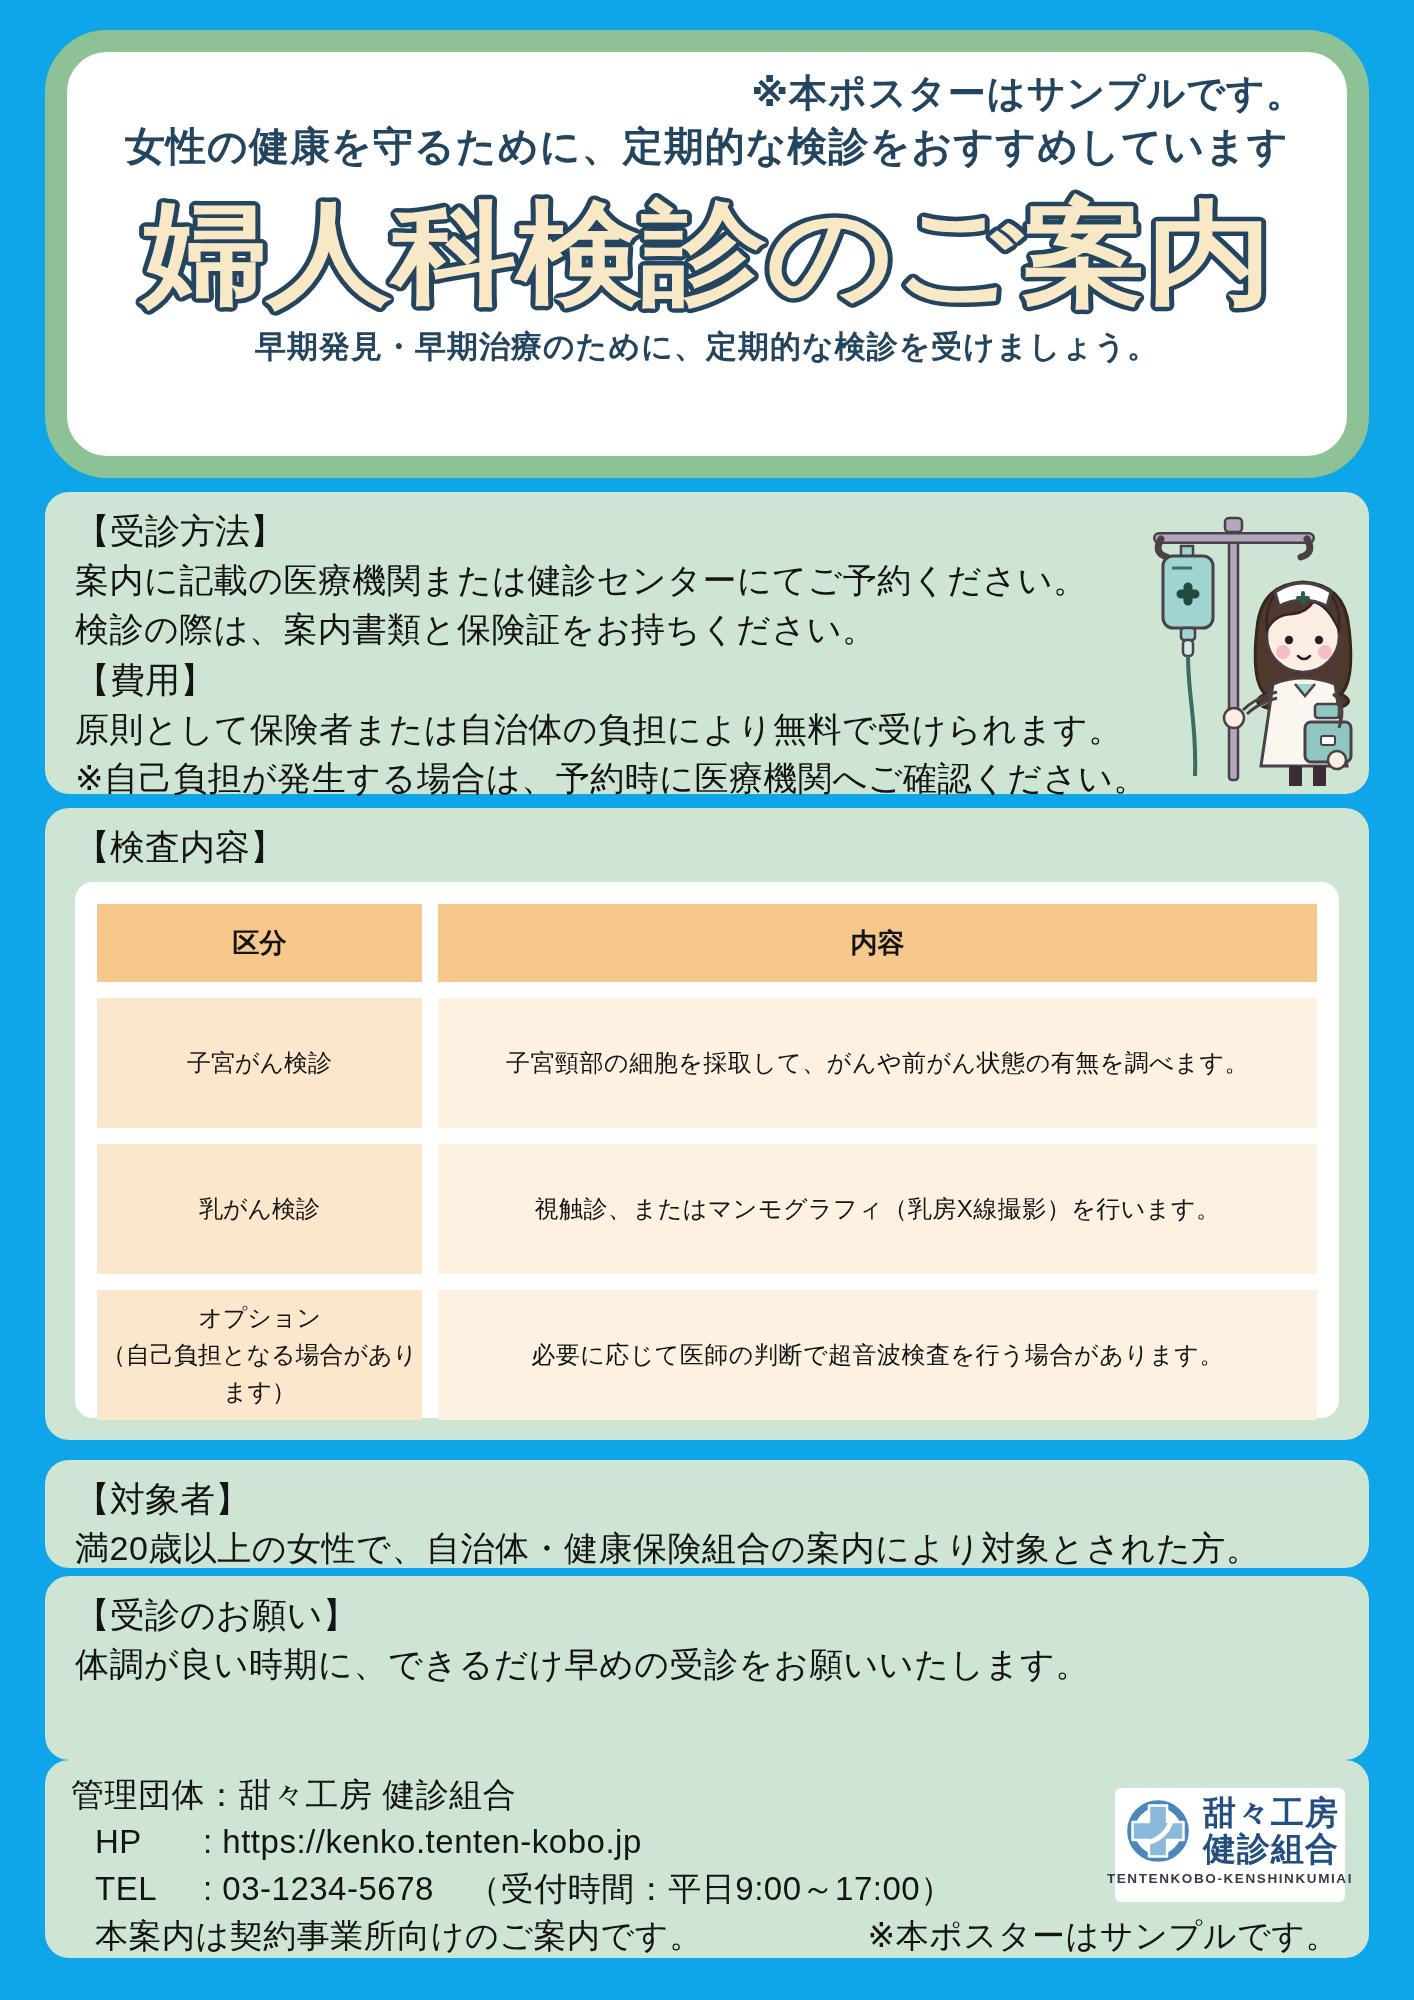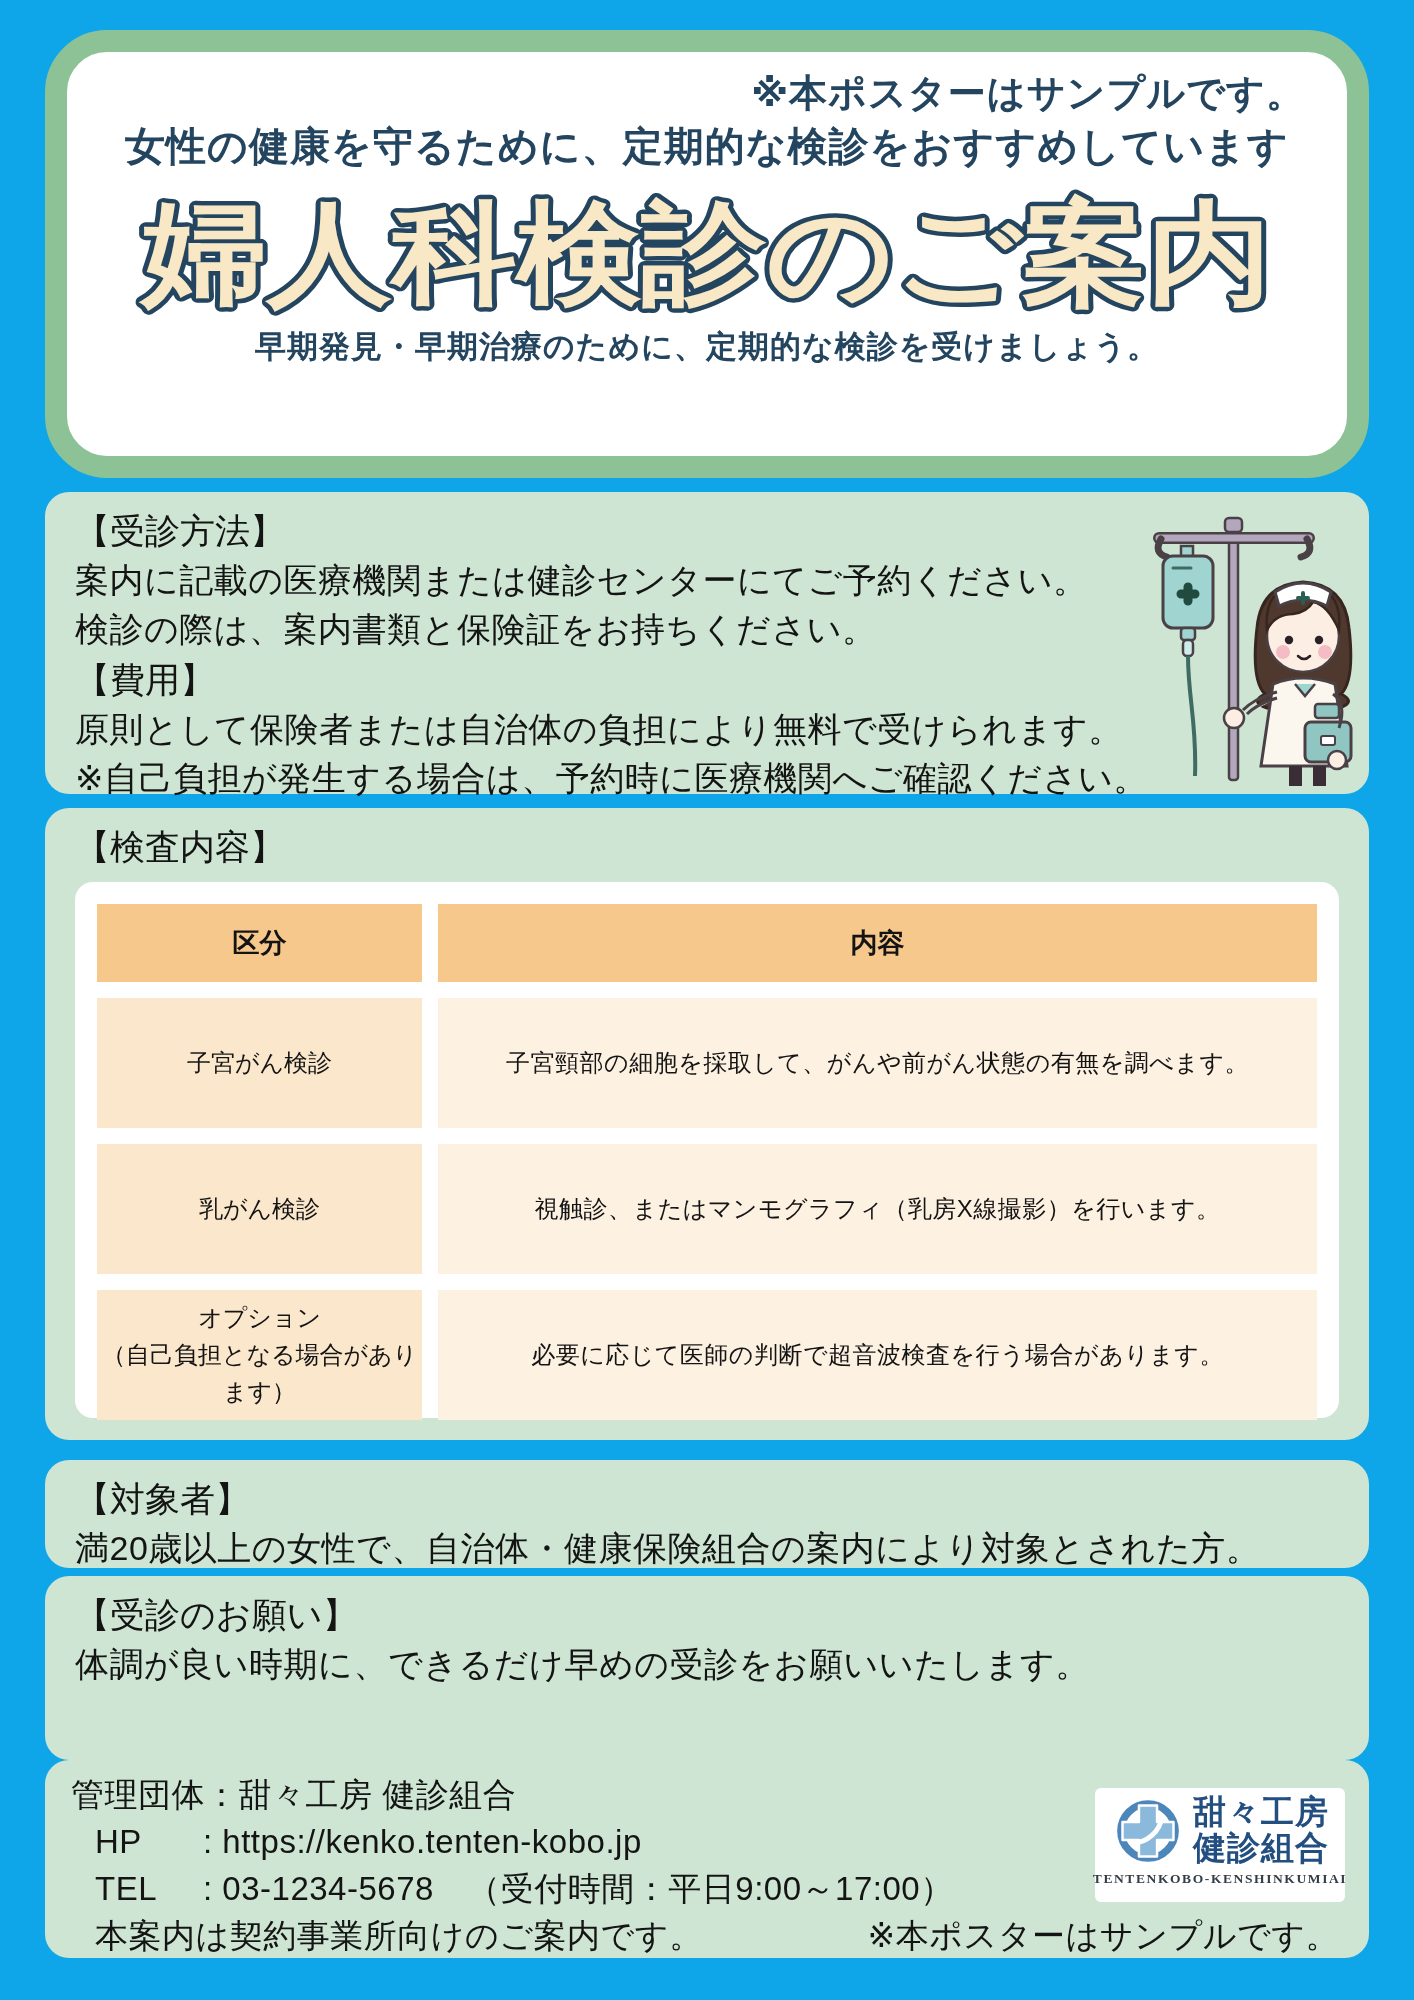--- a/index.html
+++ b/index.html
@@ -61,25 +61,24 @@
 
   
   #section-footer{top:1760px;height:198px;padding:12px 26px;}
   .footer-line{font-size:33px;color:#141414;line-height:1.42;letter-spacing:0.5px;}
   .footer-sub{padding-left:24px;display:flex;}
   .footer-label{display:inline-block;width:108px;}
   .footer-last{display:flex;justify-content:space-between;padding-left:24px;}
   .footer-sample{padding-right:4px;}
 
   .logo-box{
-    position:absolute;right:24px;top:28px;width:250px;height:114px;
+    position:absolute;right:24px;top:28px;width:230px;height:114px;
     background:#ffffff;border-radius:6px;box-sizing:border-box;
     display:flex;flex-direction:column;align-items:center;justify-content:flex-start;
     padding-top:6px;
-    font-family:Liberation Serif, serif;
   }
   .logo-top{display:flex;align-items:center;gap:8px;}
   .logo-name{font-size:33px;line-height:1.08;font-weight:bold;color:#234e80;letter-spacing:1px;text-align:left;}
   .logo-caption{margin-top:3px;font-size:13.5px;font-weight:bold;color:#333d47;letter-spacing:1.6px;white-space:nowrap;}
 </style>
 </head>
 <body>
 
 <div class="poster">
 

